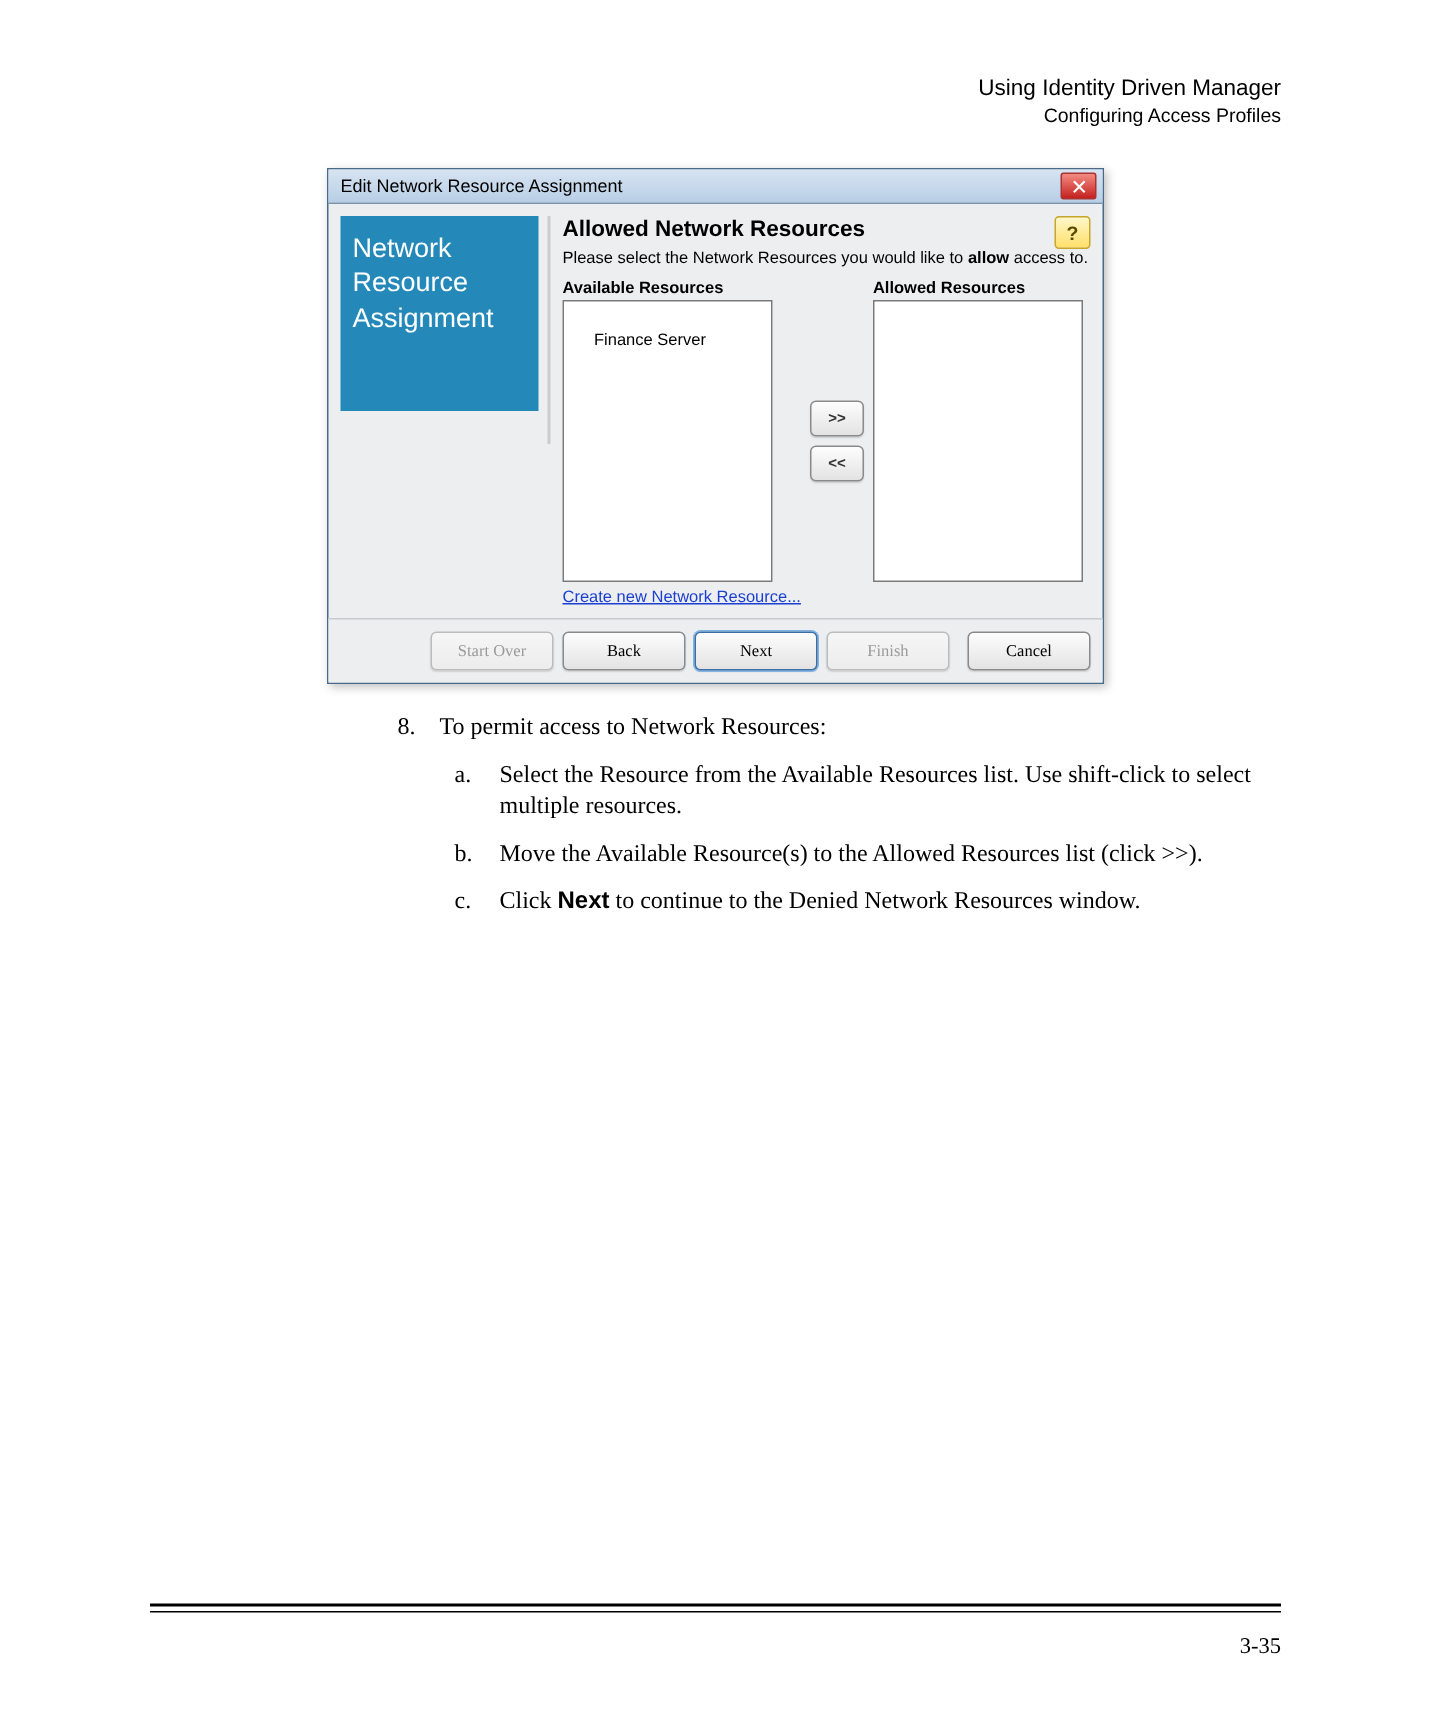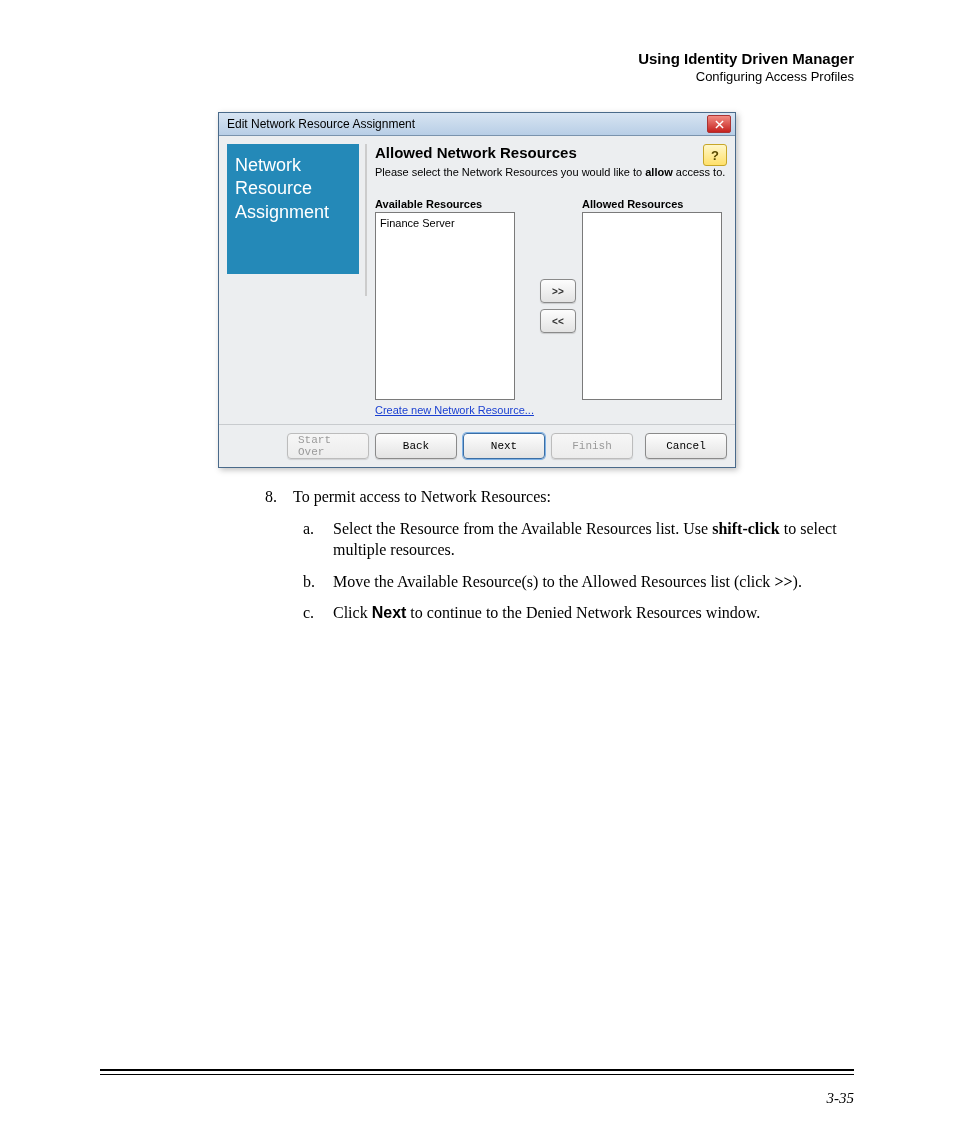--- a/index.html
+++ b/index.html
@@ -15,21 +15,21 @@
     position: relative;
     box-sizing: border-box;
     padding: 50px 100px 0 100px;
   }
   .header {
     text-align: right;
     font-family: Arial, Helvetica, sans-serif;
     margin-bottom: 28px;
   }
   .header-title {
-    font-weight: bold;
+    font-weight: normal;
     font-size: 15px;
   }
   .header-sub {
     font-size: 13px;
     margin-top: 2px;
   }
 
   
   .dialog-wrap {
     width: 516px;
@@ -123,41 +123,41 @@
     display: flex;
     align-items: center;
     justify-content: center;
     font-weight: bold;
     color: #5a4a00;
     font-size: 13px;
   }
   .instr {
     font-size: 11px;
     color: #000;
-    margin-bottom: 20px;
+    margin-bottom: 8px;
   }
   .instr b { font-weight: bold; }
 
   .cols {
     display: flex;
     align-items: flex-start;
     gap: 6px;
   }
   .col-label {
     font-family: Arial, Helvetica, sans-serif;
     font-size: 11px;
     font-weight: bold;
     margin-bottom: 2px;
   }
   .listbox {
     width: 140px;
     height: 188px;
     border: 1px solid #7a7a7a;
     background: #fff;
-    padding: 4px;
+    padding: 20px;
     box-sizing: border-box;
     font-size: 11px;
   }
   .mid-btns {
     display: flex;
     flex-direction: column;
     gap: 6px;
     justify-content: center;
     height: 188px;
     padding-top: 14px;
@@ -194,21 +194,21 @@
     background: #eceef0;
   }
   .dialog-footer .spacer-left { width: 94px; }
   .dbtn {
     min-width: 60px;
     height: 24px;
     padding: 0 10px;
     border: 1px solid #8a8a8a;
     border-radius: 4px;
     background: linear-gradient(#fdfdfd, #e3e3e3);
-    font-family: Liberation Mono, monospace;
+    font-family: Liberation Serif, serif;
     font-size: 11px;
     display: inline-flex;
     align-items: center;
     justify-content: center;
     box-shadow: 0 1px 1px rgba(0,0,0,.12);
   }
   .dbtn.primary {
     border-color: #3b6ea5;
     box-shadow: 0 0 0 1px #7fb2e5, 0 1px 1px rgba(0,0,0,.12);
   }
@@ -242,38 +242,37 @@
   }
   .sub-row {
     display: flex;
     margin-bottom: 10px;
     padding-left: 38px;
   }
   .sub-letter {
     width: 30px;
     flex-shrink: 0;
   }
-  .b { font-weight: bold; }
+  .b { font-weight: normal; }
   .sans-b { font-family: Arial, Helvetica, sans-serif; font-weight: bold; }
 
   .page-rule {
     position: absolute;
     left: 100px;
     right: 100px;
     bottom: 70px;
     border-top: 2px solid #000;
     border-bottom: 1px solid #000;
     height: 3px;
   }
   .page-num {
     position: absolute;
     right: 100px;
     bottom: 38px;
     font-size: 15px;
-    font-style: italic;
   }
 </style>
 </head>
 <body>
 
 <div class="page">
 
   <div class="header">
     <div class="header-title">Using Identity Driven Manager</div>
     <div class="header-sub">Configuring Access Profiles</div>

